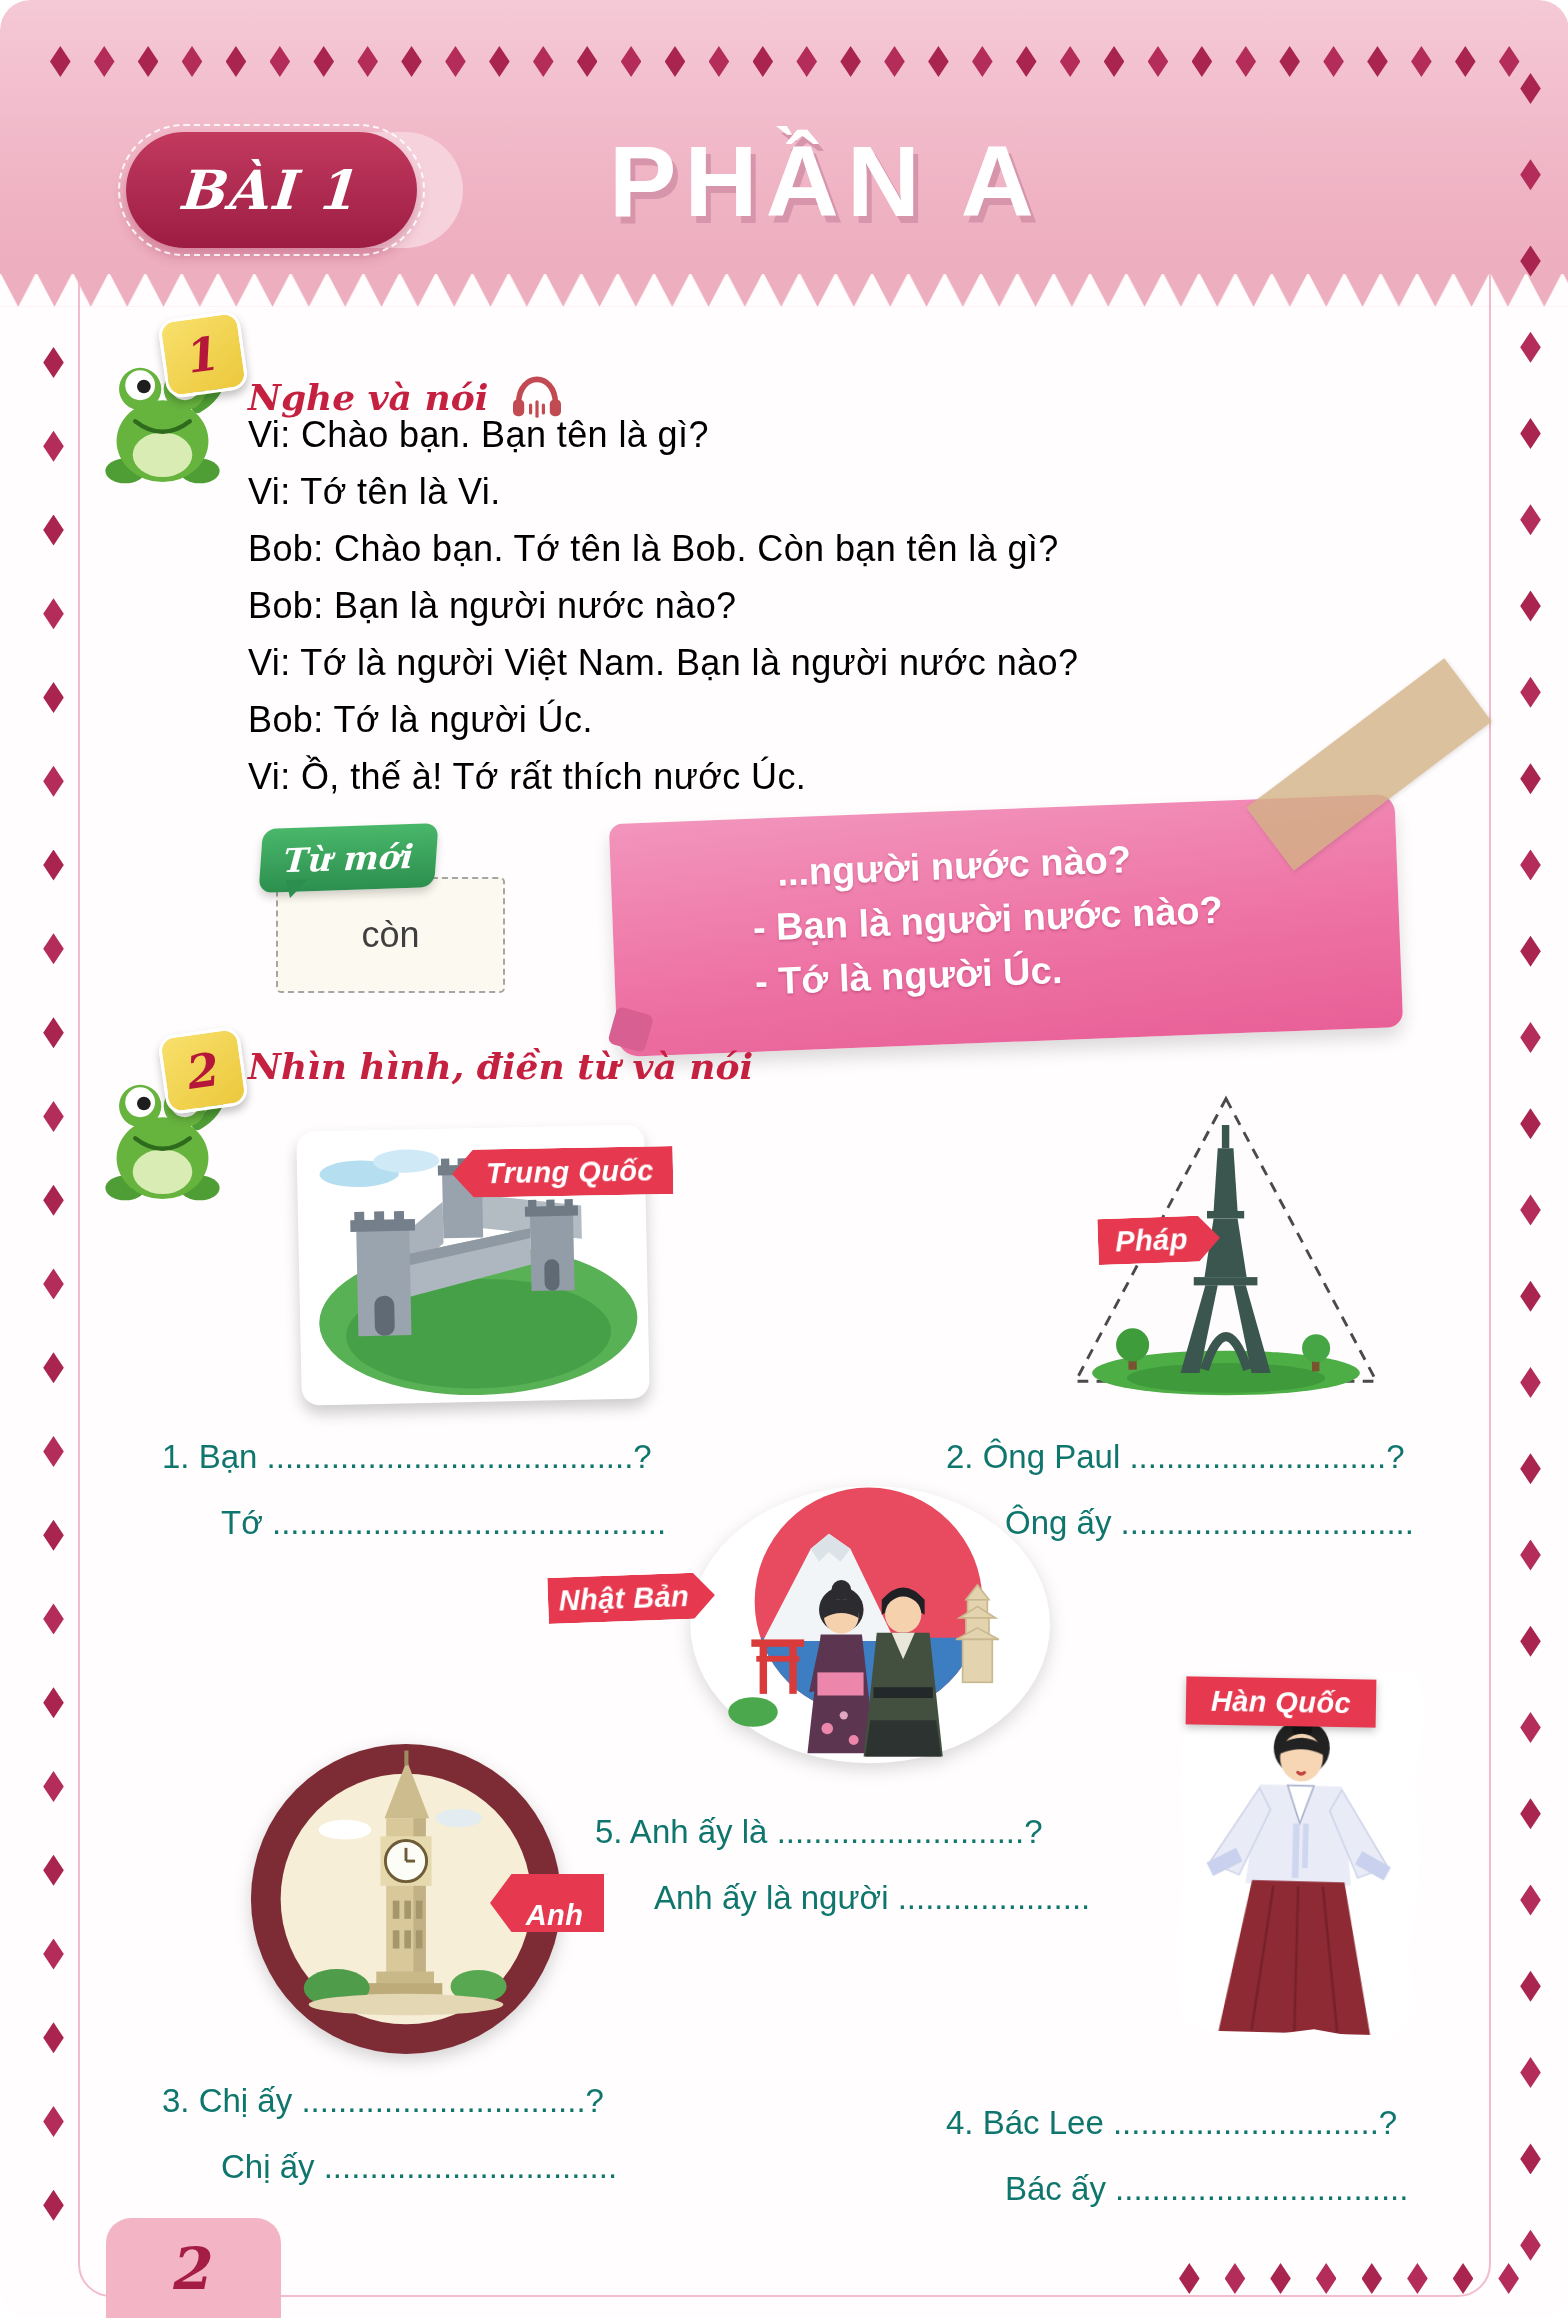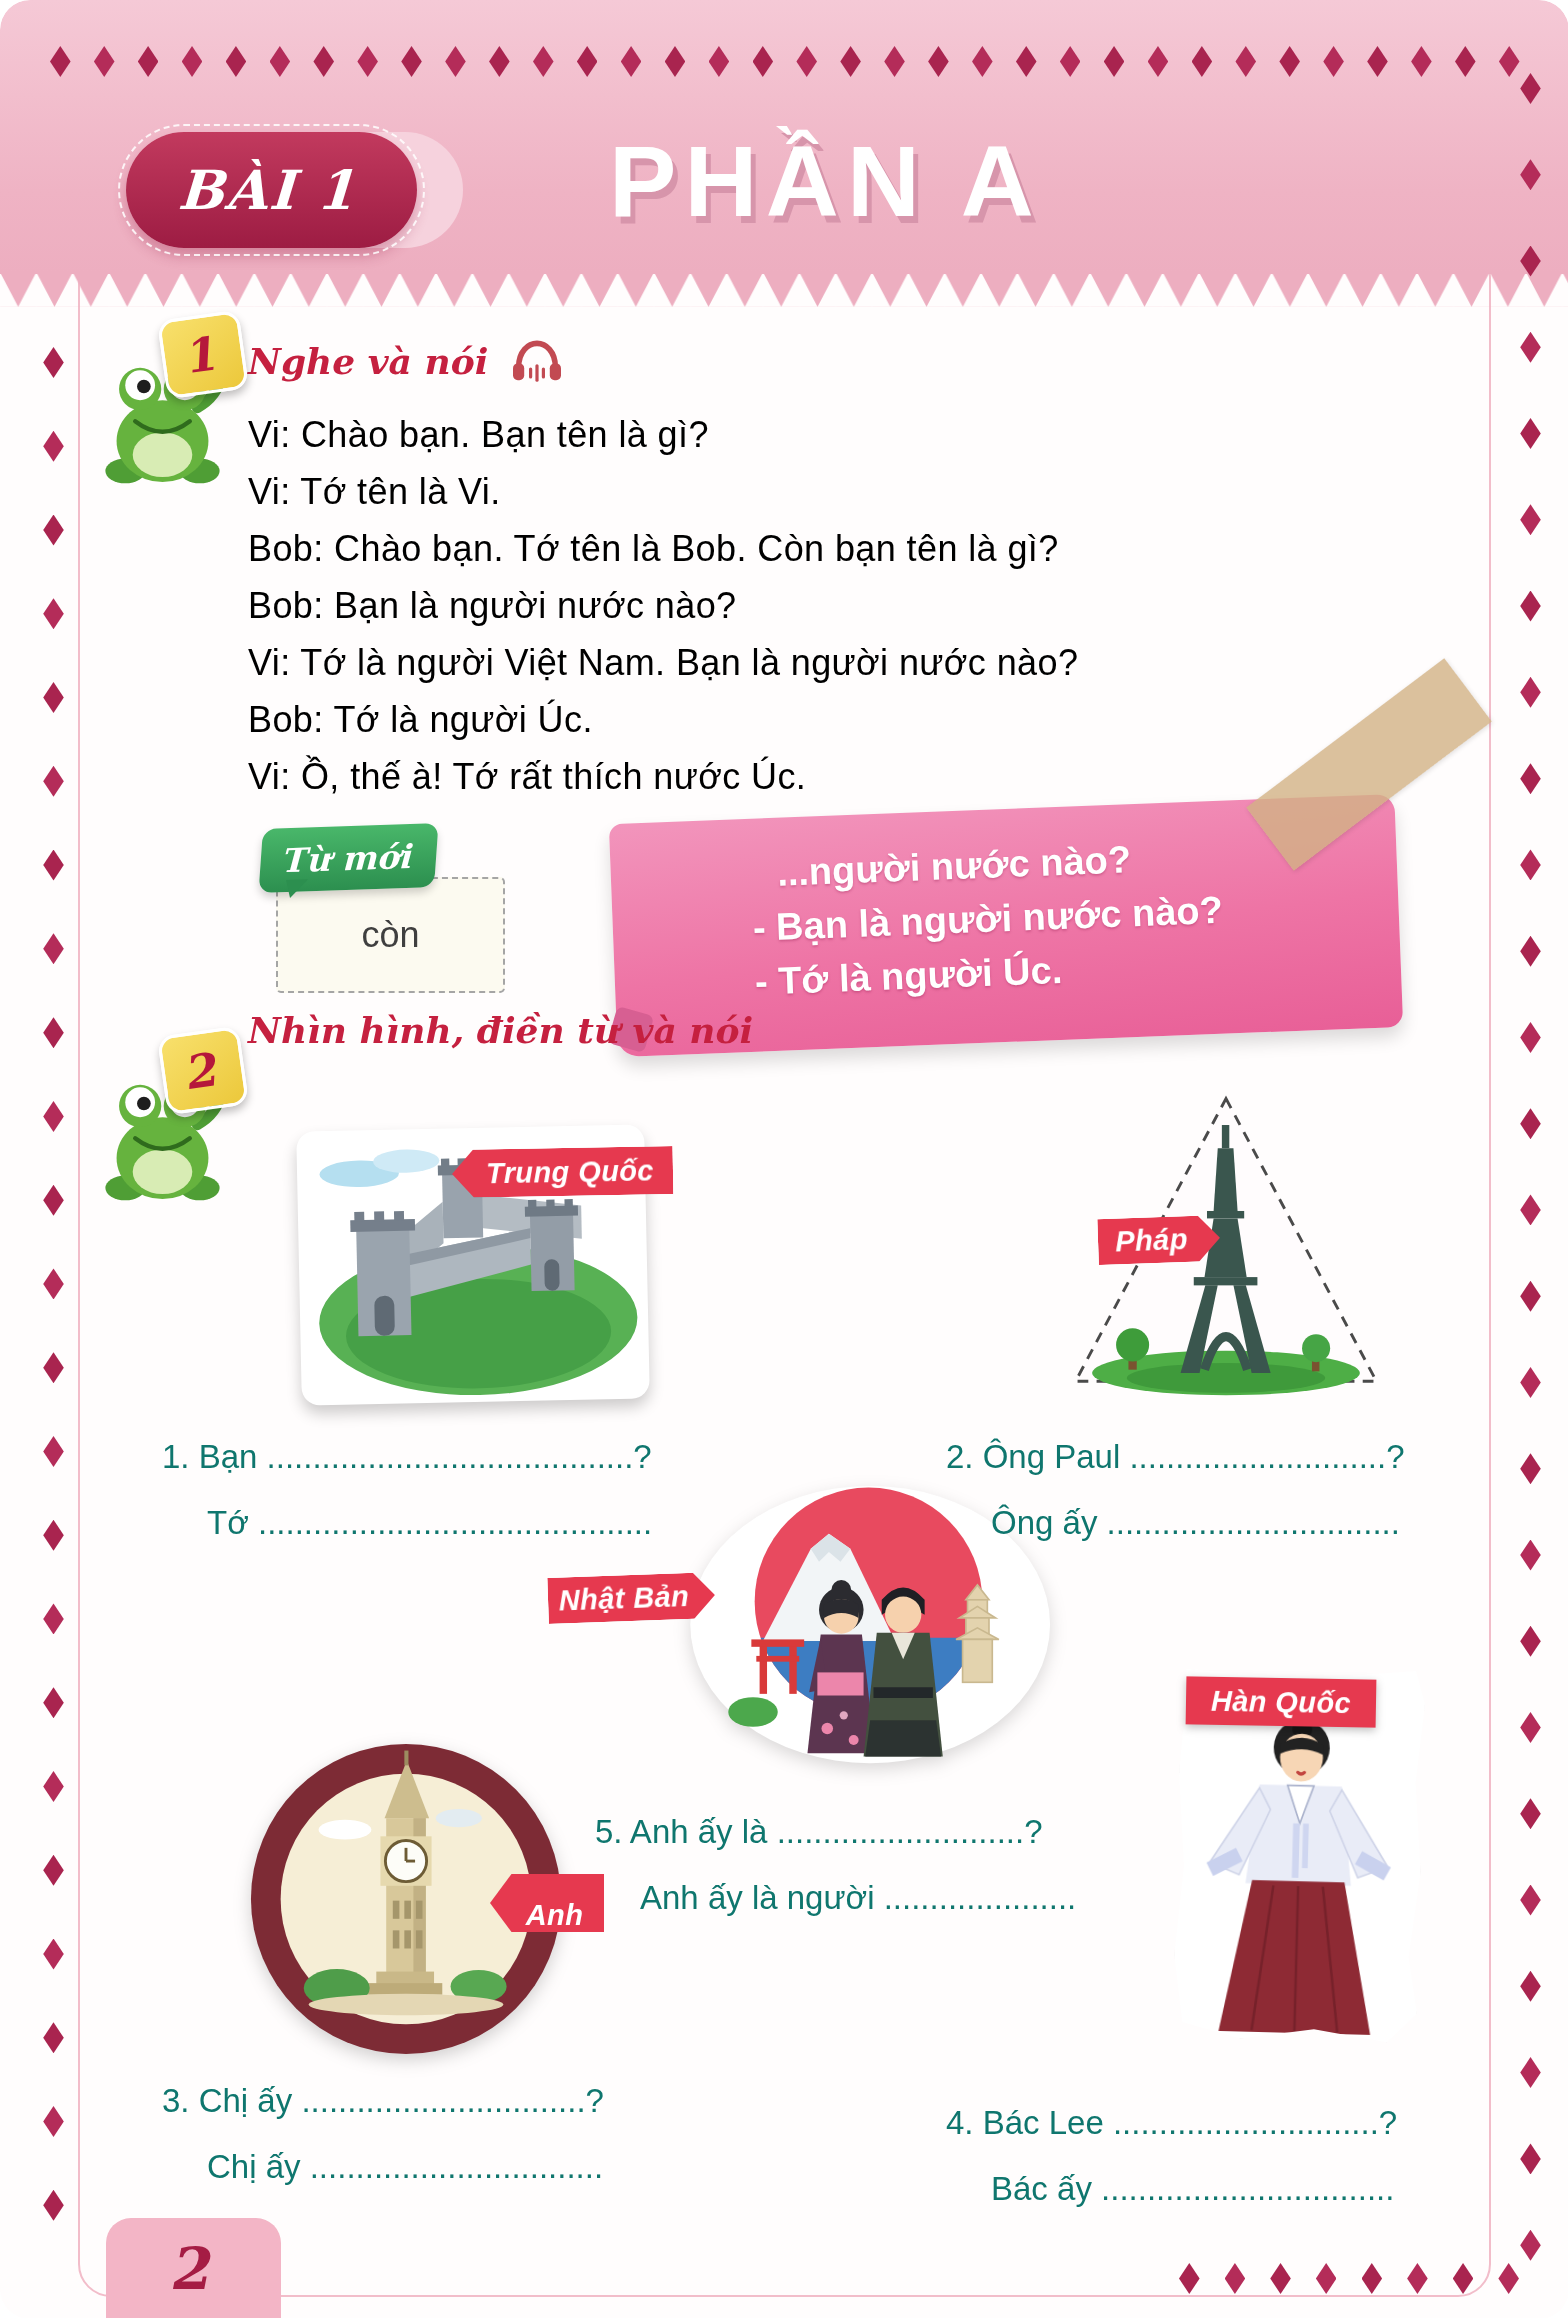--- a/index.html
+++ b/index.html
@@ -44,21 +44,21 @@
   .frog.f2{left:88px;top:1067px;}
   .num-badge{position:absolute;width:76px;height:73px;z-index:5;
       background:linear-gradient(145deg,#f8e06c,#ecc83b);border:3.3px solid #ffffff;
       border-radius:16.5px;box-shadow:0 5px 8.3px rgba(0,0,0,.25);transform:rotate(-8deg);
       display:flex;align-items:center;justify-content:center;}
   .num-badge.b1{left:162px;top:315px;}
   .num-badge.b2{left:162px;top:1031px;}
   .num-badge span{font-family:"DejaVu Serif",serif;font-style:italic;font-weight:bold;
       font-size:46px;color:#b5173b;}
 
-  .sec-head{position:absolute;z-index:4;display:flex;align-items:center;gap:21px;}
+  .sec-head{position:absolute;z-index:4;display:flex;align-items:center;gap:21px;margin-top:36px;}
   .sec-head.h1{left:248px;top:337px;}
   .sec-head.h2{left:248px;top:1009px;}
   .sec-head .t{font-family:"DejaVu Serif",serif;font-style:italic;font-weight:bold;
       font-size:36px;color:#c5203f;}
 
   
   .dialogue{position:absolute;left:248px;top:406px;width:1139px;z-index:4;}
   .dialogue div{font-size:36px;line-height:57px;color:#000000;letter-spacing:0.4px;}
 
   
@@ -109,21 +109,21 @@
   .tip-left{clip-path:polygon(0 50%,21.5px 0,100% 0,100% 100%,21.5px 100%);padding-left:15px;}
   .tip-right{clip-path:polygon(0 0,calc(100% - 21.5px) 0,100% 50%,calc(100% - 21.5px) 100%,0 100%);padding-right:15px;}
   .rb-china{left:452px;top:1148px;width:206px;height:48px;transform:rotate(-1deg);}
   .rb-phap{left:1098px;top:1217px;width:107px;height:46px;transform:rotate(-2deg);}
   .rb-japan{left:548px;top:1575px;width:152px;height:46px;transform:rotate(-2deg);}
   .rb-anh{left:490px;top:1874px;width:99px;height:58px;align-items:flex-end;}
   .rb-korea{left:1186px;top:1678px;width:190px;height:48px;transform:rotate(1deg);}
 
   
   .q{position:absolute;z-index:5;color:#0f766e;font-size:33px;line-height:53px;}
-  .q .l2{margin-left:45px;margin-top:13.2px;}
+  .q .l2{margin-left:59px;margin-top:13.2px;}
   .q1{left:162px;top:1430px;}
   .q2{left:946px;top:1430px;}
   .q5{left:595px;top:1805px;}
   .q3{left:162px;top:2074px;}
   .q4{left:946px;top:2096px;}
 
   
   .page-tab{position:absolute;left:106px;bottom:0;width:175px;height:101px;z-index:5;
       background:#f3b5c6;border-radius:25px 25px 0 0;display:flex;align-items:center;
       justify-content:center;}

